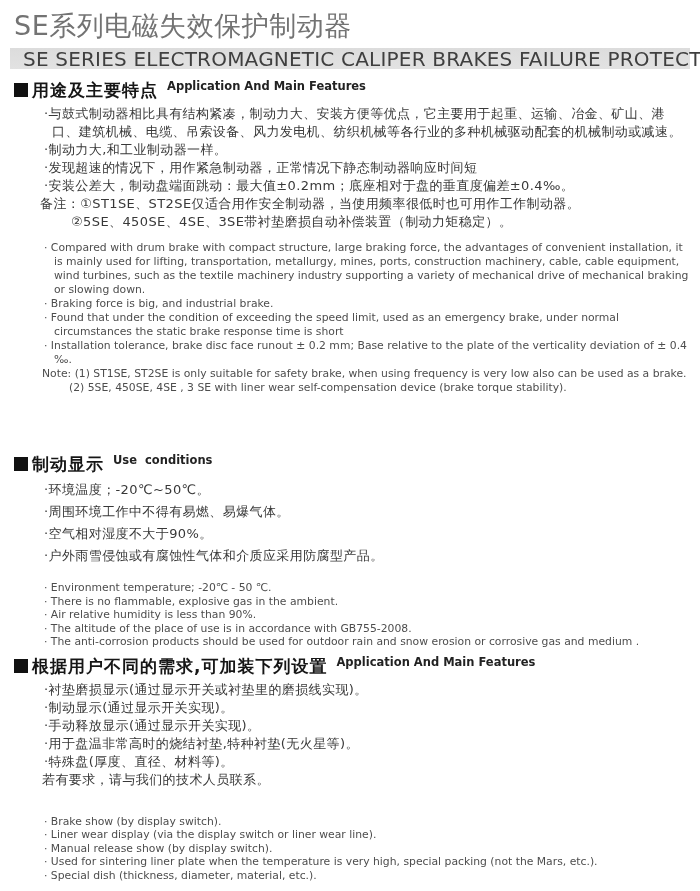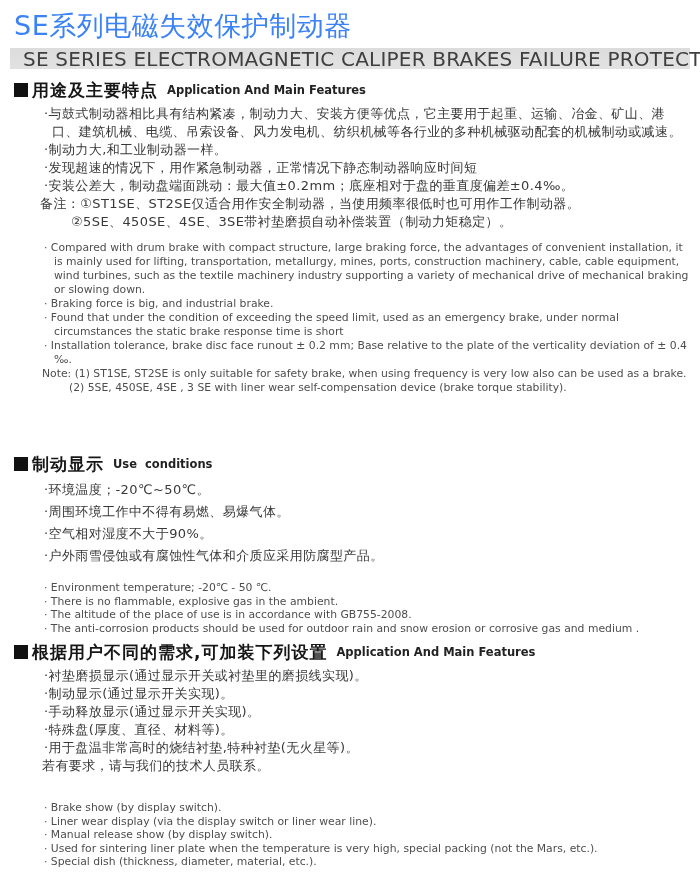--- a/index.html
+++ b/index.html
@@ -5,38 +5,38 @@
   html,body{margin:0;padding:0;}
   body{
     width:700px;height:891px;overflow:hidden;background:#ffffff;
     font-family:"DejaVu Sans","Liberation Sans",sans-serif;
     -webkit-font-smoothing:antialiased;
   }
   .page{width:700px;height:891px;position:relative;}
 
   .page-title{
     margin:9px 10px 6px 14px;
-    font-size:27px;line-height:33px;font-weight:500;color:#3b82f6;
+    font-size:27px;line-height:33px;font-weight:500;color:#737373;
     letter-spacing:0.5px;white-space:nowrap;
   }
   .subtitle-bar{
     margin:0 9px 0 10px;width:667px;height:21px;
     background:linear-gradient(to bottom,#dcdcdc,#e2e2e2);
     display:flex;align-items:center;padding-left:13px;
   }
   .subtitle-bar span{
     font-size:20px;color:#3f3f3f;font-weight:500;letter-spacing:0.2px;white-space:nowrap;
   }
 
   .section{margin-left:14px;margin-right:10px;}
   .sec-1{margin-top:10px;}
   .sec-2{margin-top:58px;}
   .sec-3{margin-top:6px;}
 
-  .sec-head{display:flex;align-items:center;height:22px;}
+  .sec-head{display:flex;align-items:flex-start;height:22px;}
   .sq{width:14px;height:14px;background:#111;display:inline-block;
       align-self:center;margin-right:4px;flex:0 0 auto;}
   .h-cn{font-size:17px;font-weight:700;color:#161616;letter-spacing:1px;white-space:pre;}
   .h-en{font-size:11.5px;font-weight:700;color:#222;margin-left:9px;white-space:pre;}
 
   .cn-list{margin-top:4px;}
   .cn-list .line{
     font-size:13px;line-height:18px;font-weight:400;color:#383838;
     padding-left:38px;text-indent:-8px;letter-spacing:0.4px;
   }
@@ -99,37 +99,38 @@
     </div>
     <div class="cn-list">
       <div class="line">·环境温度；-20℃~50℃。</div>
       <div class="line">·周围环境工作中不得有易燃、易爆气体。</div>
       <div class="line">·空气相对湿度不大于90%。</div>
       <div class="line">·户外雨雪侵蚀或有腐蚀性气体和介质应采用防腐型产品。</div>
     </div>
     <div class="en-list">
       <div class="line">· Environment temperature; -20℃ - 50 ℃.</div>
       <div class="line">· There is no flammable, explosive gas in the ambient.</div>
+      <div class="line">· Air relative humidity is less than 90%.</div>
       <div class="line">· The altitude of the place of use is in accordance with GB755-2008.</div>
       <div class="line">· The anti-corrosion products should be used for outdoor rain and snow erosion or corrosive gas and medium .</div>
     </div>
   </div>
 
   <div class="section sec-3">
     <div class="sec-head">
       <span class="sq"></span>
       <span class="h-cn">根据用户不同的需求,可加装下列设置</span>
       <span class="h-en">Application And Main Features</span>
     </div>
     <div class="cn-list">
       <div class="line">·衬垫磨损显示(通过显示开关或衬垫里的磨损线实现)。</div>
       <div class="line">·制动显示(通过显示开关实现)。</div>
       <div class="line">·手动释放显示(通过显示开关实现)。</div>
+      <div class="line">·用于盘温非常高时的烧结衬垫,特种衬垫(无火星等)。</div>
       <div class="line">·特殊盘(厚度、直径、材料等)。</div>
-      <div class="line">·用于盘温非常高时的烧结衬垫,特种衬垫(无火星等)。</div>
       <div class="line closing">若有要求，请与我们的技术人员联系。</div>
     </div>
     <div class="en-list">
       <div class="line">· Brake show (by display switch).</div>
       <div class="line">· Liner wear display (via the display switch or liner wear line).</div>
       <div class="line">· Manual release show (by display switch).</div>
       <div class="line">· Used for sintering liner plate when the temperature is very high, special packing (not the Mars, etc.).</div>
       <div class="line">· Special dish (thickness, diameter, material, etc.).</div>
 
     </div>

